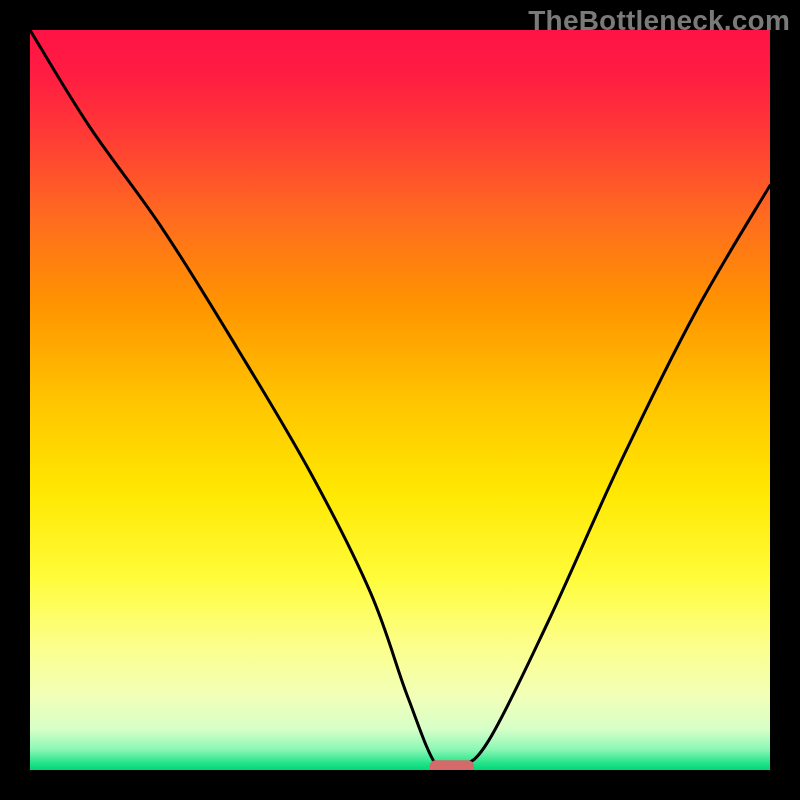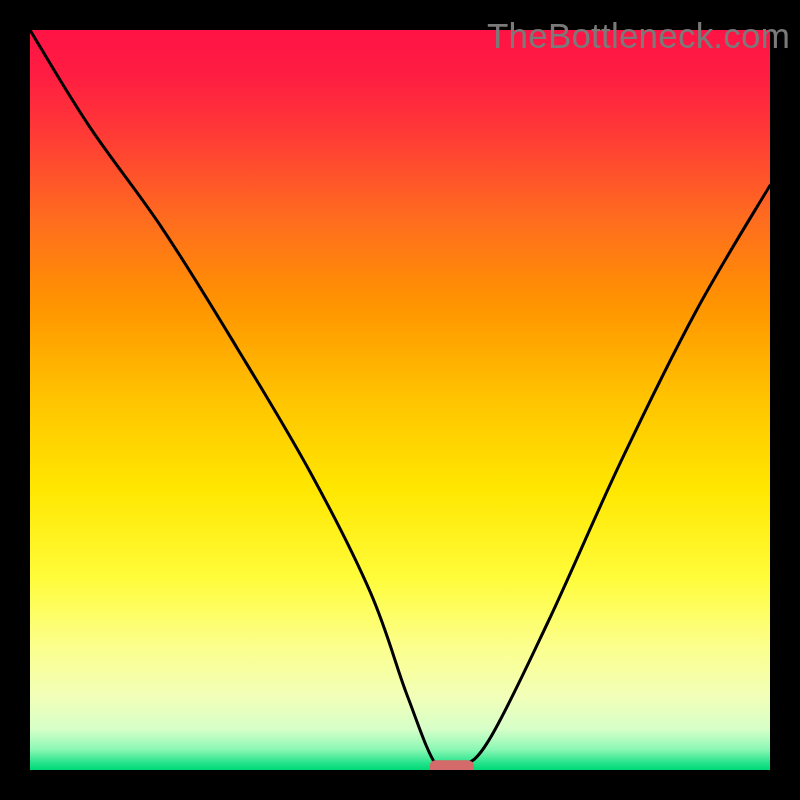--- a/index.html
+++ b/index.html
@@ -22,24 +22,24 @@
   .plot-area {
     position: absolute;
     left: 30px;
     top: 30px;
     width: 740px;
     height: 740px;
     overflow: hidden;
   }
   .watermark {
     position: absolute;
-    top: 16px;
+    top: 5px;
     right: 10px;
-    font-size: 35px;
-    font-weight: 400;
+    font-size: 28px;
+    font-weight: 700;
     color: #7a7a7a;
     letter-spacing: 0.2px;
   }
   svg { display: block; }
 </style>
 </head>
 <body>
 
 <div class="frame">
 

